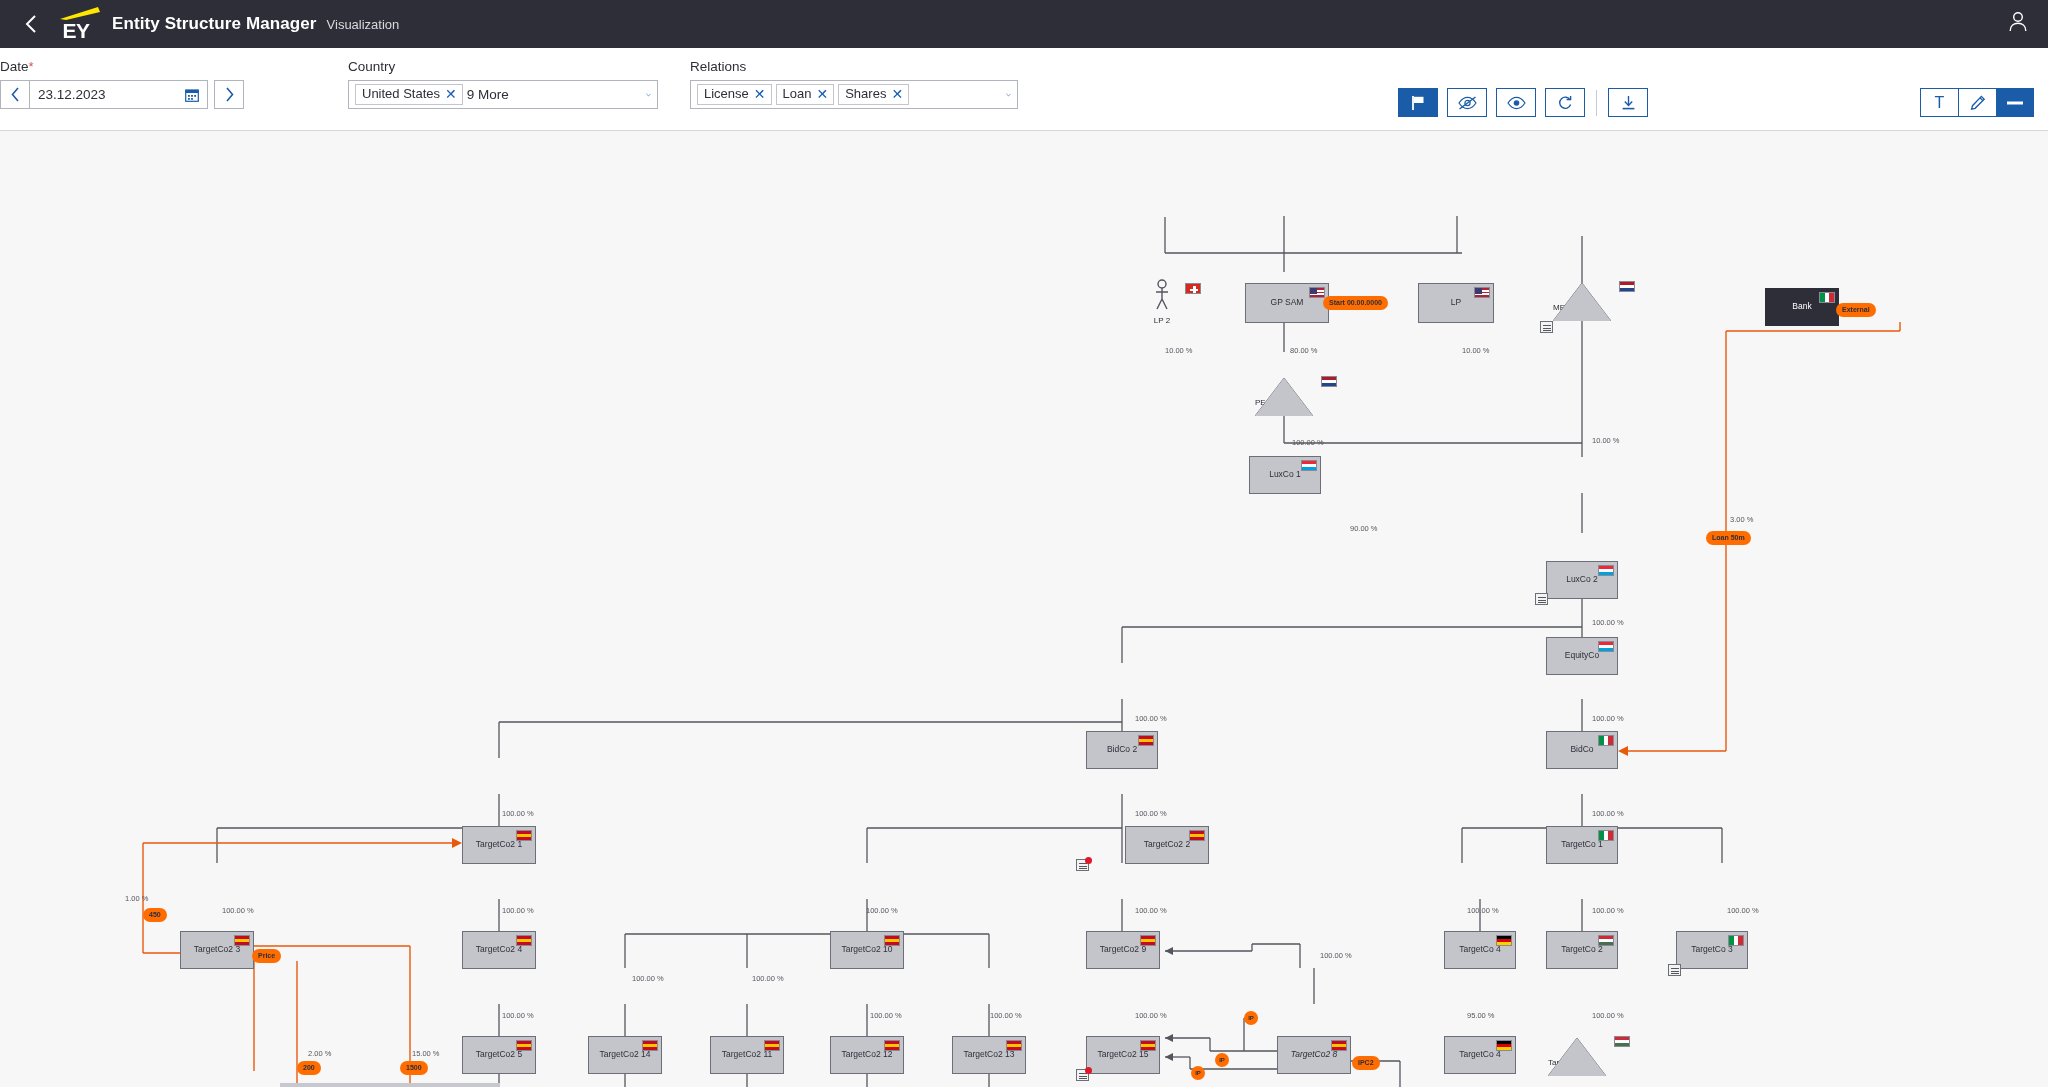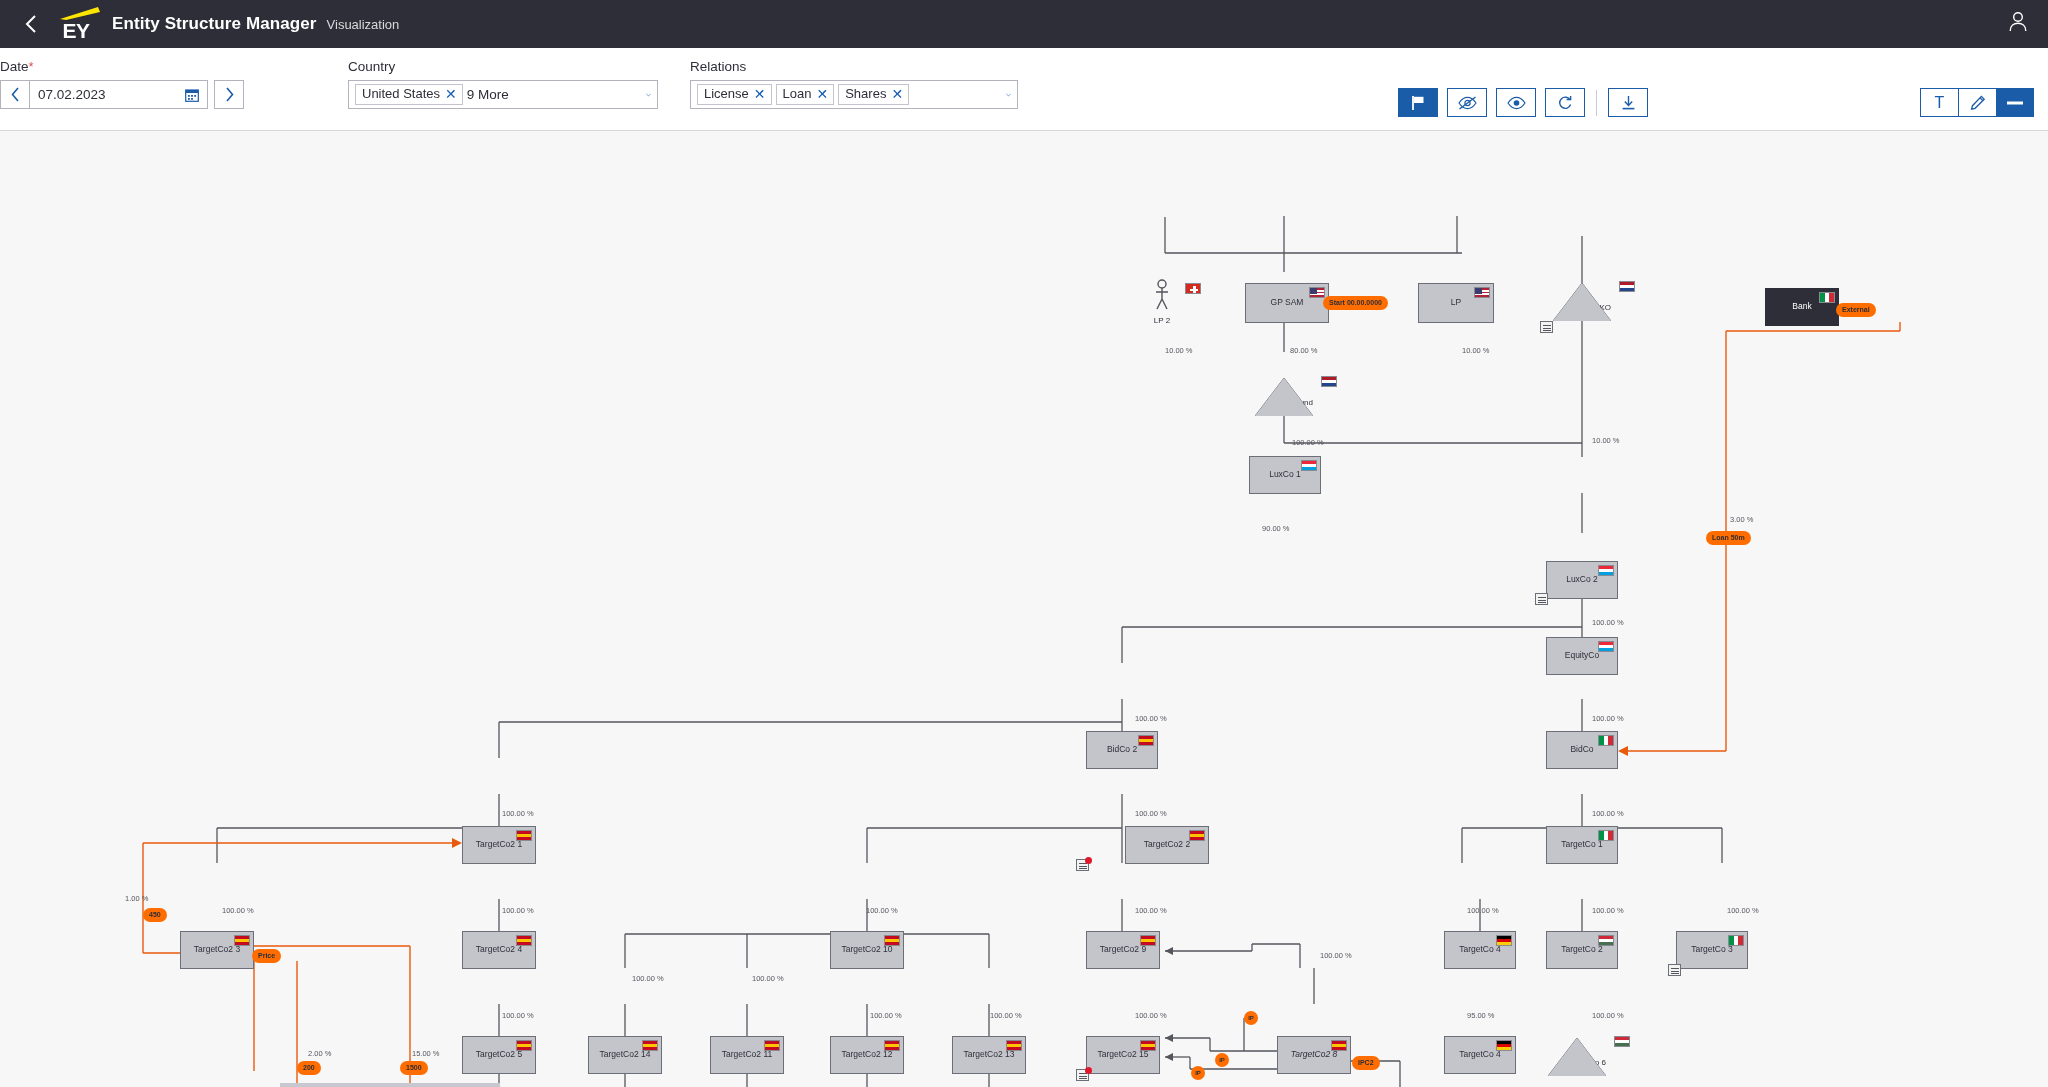--- a/index.html
+++ b/index.html
@@ -179,21 +179,21 @@
   .tri {
     position: absolute;
     width: 0; height: 0;
     border-left: 29px solid transparent;
     border-right: 29px solid transparent;
     border-bottom: 38px solid #c3c5cb;
     cursor: pointer; z-index: 5;
   }
   .tri-wrap { position: absolute; z-index:5; cursor:pointer; }
   .tri-wrap .tri-label {
-    position: absolute; width: 58px; text-align: right;
+    position: absolute; width: 58px; text-align: left;
     font-size: 8px; color: #2e2e38; top: 22px; left: 0;
     pointer-events: none;
   }
   .tri-wrap .flag { top: -1px; right: -22px; }
 
   
   .person {
     position: absolute; z-index: 5; cursor: pointer;
     text-align: center;
   }
@@ -281,21 +281,21 @@
 
   <div class="filter-group" style="left:0px;">
     <span class="filter-label"><span>Date</span><span class="req-star">*</span></span>
     <div class="date-row">
       <div class="date-nav">
         <svg width="9" height="15" viewBox="0 0 9 15">
           <polyline points="7,1 1.5,7.5 7,14" fill="none" stroke="#1a5ca8" stroke-width="1.6"></polyline>
         </svg>
       </div>
       <div class="date-input">
-        <span class="date-value" title="DD.MM.YYYY">07.02.2023</span>
+        <span class="date-value" title="DD.MM.YYYY">23.12.2023</span>
         <svg class="cal-icon" width="14" height="14" viewBox="0 0 14 14">
           <rect x="0.7" y="2" width="12.6" height="11.3" fill="none" stroke="#1a5ca8" stroke-width="1.2"></rect>
           <rect x="0.7" y="2" width="12.6" height="3" fill="#1a5ca8"></rect>
           <rect x="3" y="7" width="1.8" height="1.8" fill="#1a5ca8"></rect>
           <rect x="6.1" y="7" width="1.8" height="1.8" fill="#1a5ca8"></rect>
           <rect x="9.2" y="7" width="1.8" height="1.8" fill="#1a5ca8"></rect>
           <rect x="3" y="10" width="1.8" height="1.8" fill="#1a5ca8"></rect>
           <rect x="6.1" y="10" width="1.8" height="1.8" fill="#1a5ca8"></rect>
         </svg>
       </div>
@@ -833,21 +833,21 @@
   <div class="pill sm" style="left:1244px;top:880px;">IP</div>
   <div class="pill sm" style="left:1215px;top:922px;">IP</div>
   <div class="pill sm" style="left:1191px;top:935px;">IP</div>
   <div class="pill" style="left:1352px;top:925px;">IPC2</div>
 
   <div class="pct" style="left:1165px;top:215px;">10.00 %</div>
   <div class="pct" style="left:1290px;top:215px;">80.00 %</div>
   <div class="pct" style="left:1462px;top:215px;">10.00 %</div>
   <div class="pct" style="left:1592px;top:305px;">10.00 %</div>
   <div class="pct" style="left:1292px;top:307px;">100.00 %</div>
-  <div class="pct" style="left:1250px;top:393px;padding-left:12px;">90.00 %</div>
+  <div class="pct" style="left:1338px;top:393px;padding-left:12px;">90.00 %</div>
   <div class="pct" style="left:1730px;top:384px;">3.00 %</div>
   <div class="pct" style="left:1592px;top:487px;">100.00 %</div>
   <div class="pct" style="left:1135px;top:583px;">100.00 %</div>
   <div class="pct" style="left:1592px;top:583px;">100.00 %</div>
   <div class="pct" style="left:502px;top:678px;">100.00 %</div>
   <div class="pct" style="left:1135px;top:678px;">100.00 %</div>
   <div class="pct" style="left:1592px;top:678px;">100.00 %</div>
   <div class="pct" style="left:125px;top:763px;">1.00 %</div>
   <div class="pct" style="left:222px;top:775px;">100.00 %</div>
   <div class="pct" style="left:502px;top:775px;">100.00 %</div>

